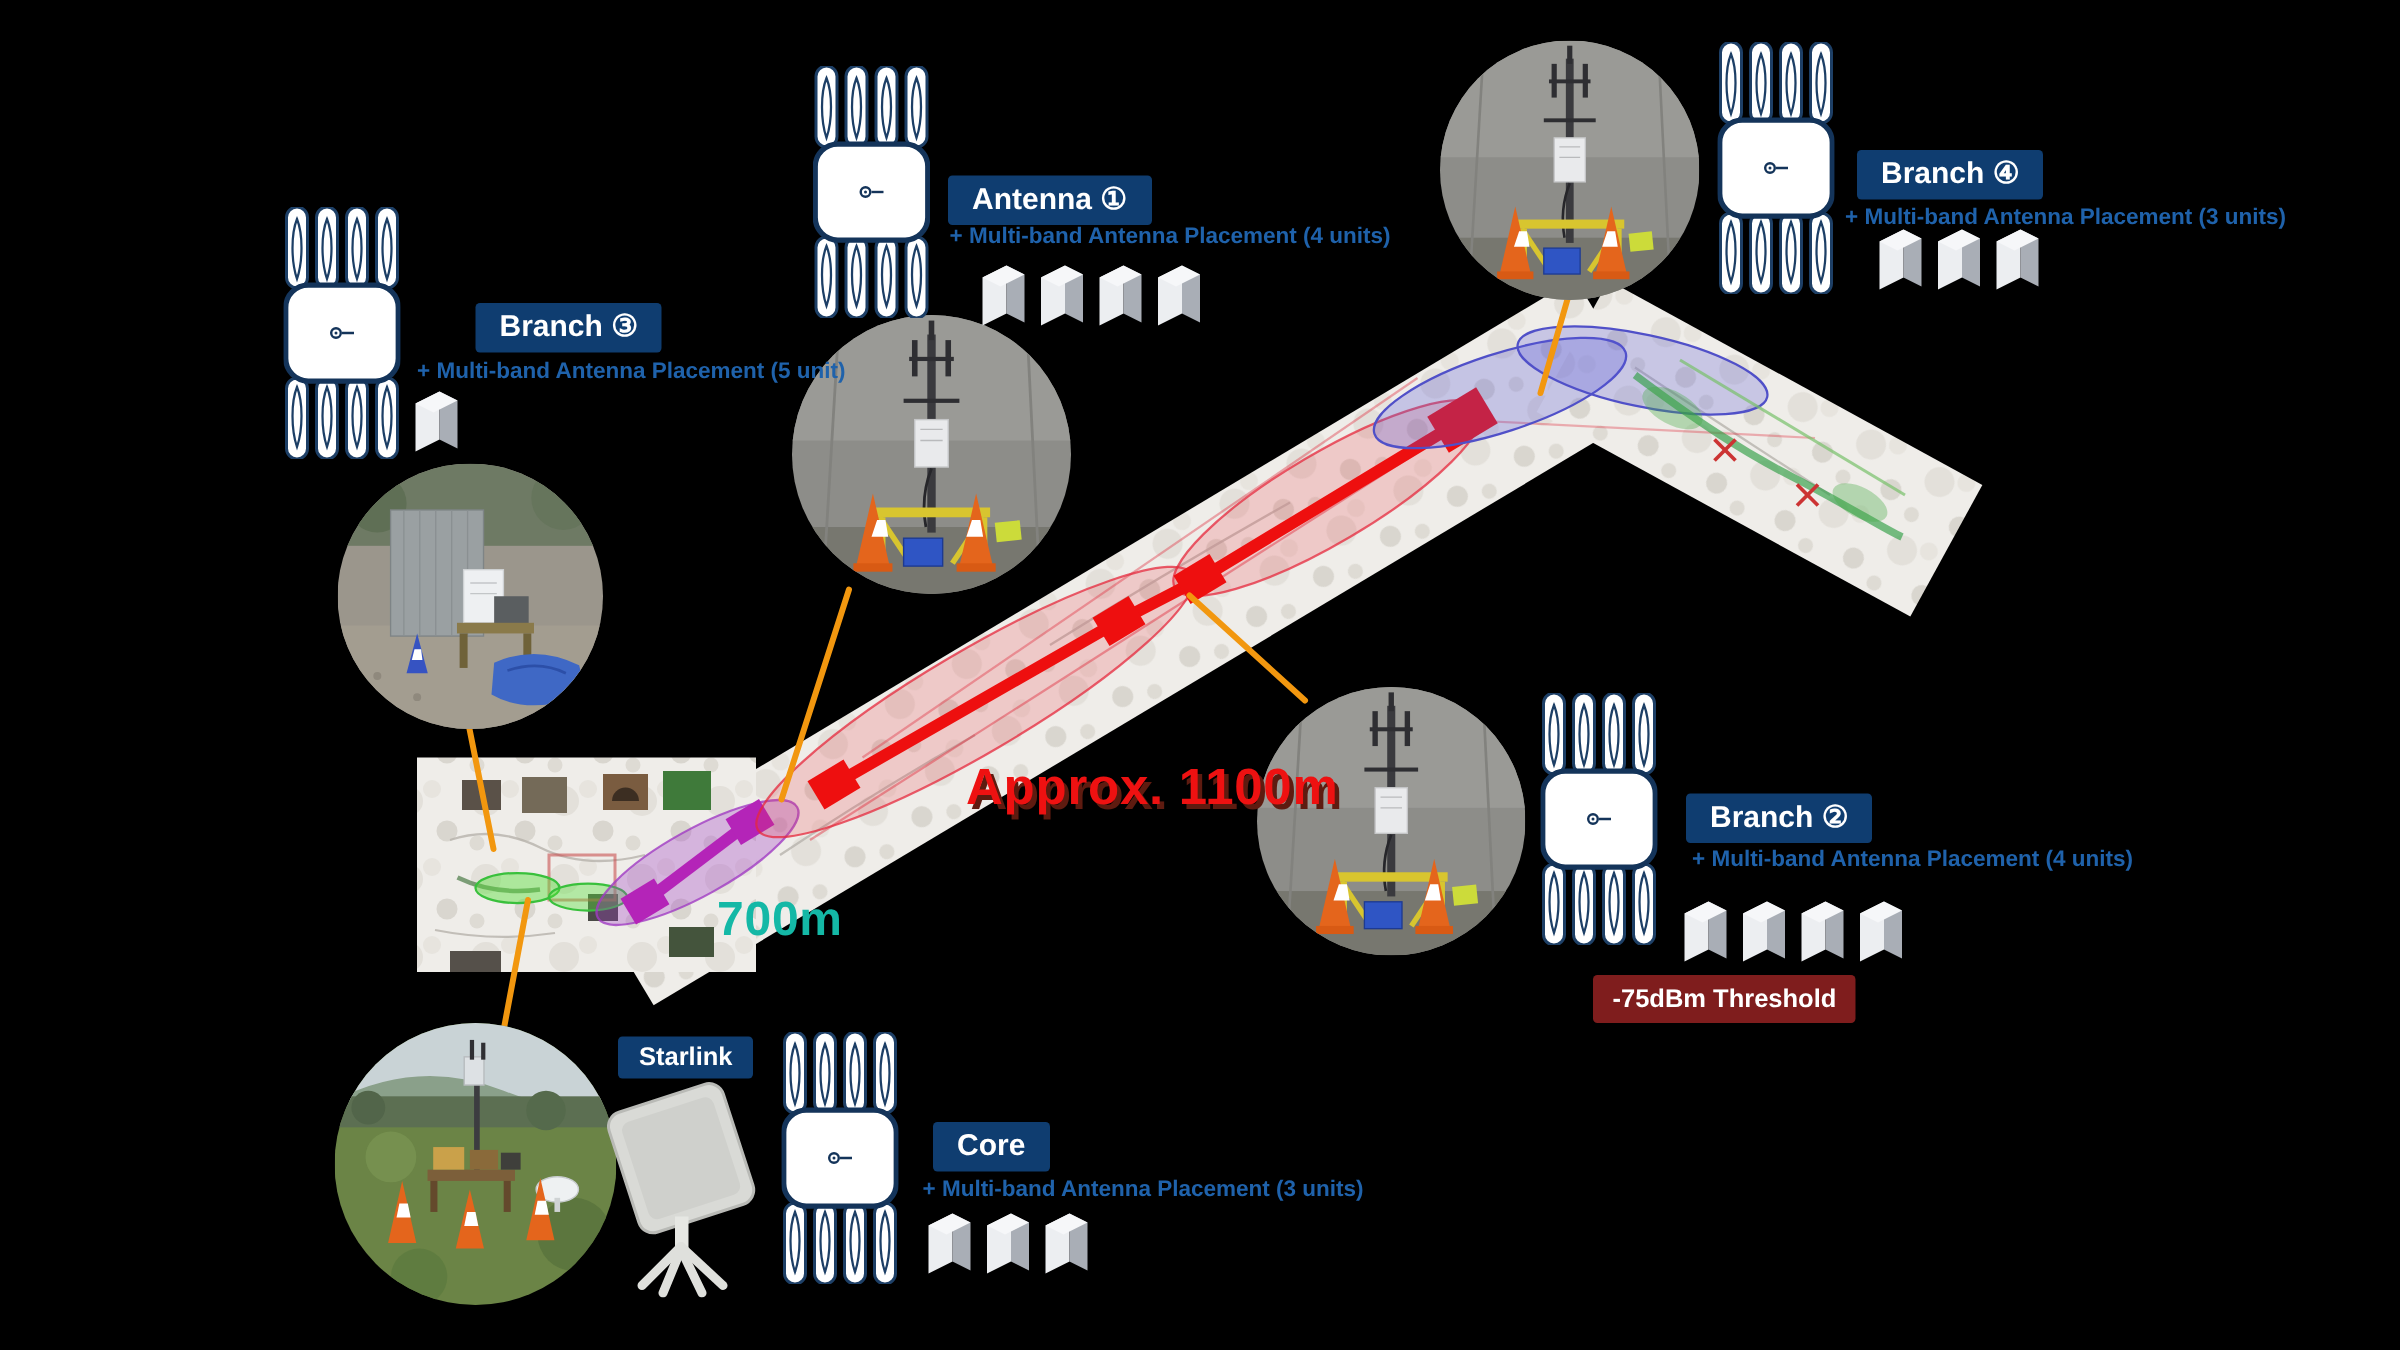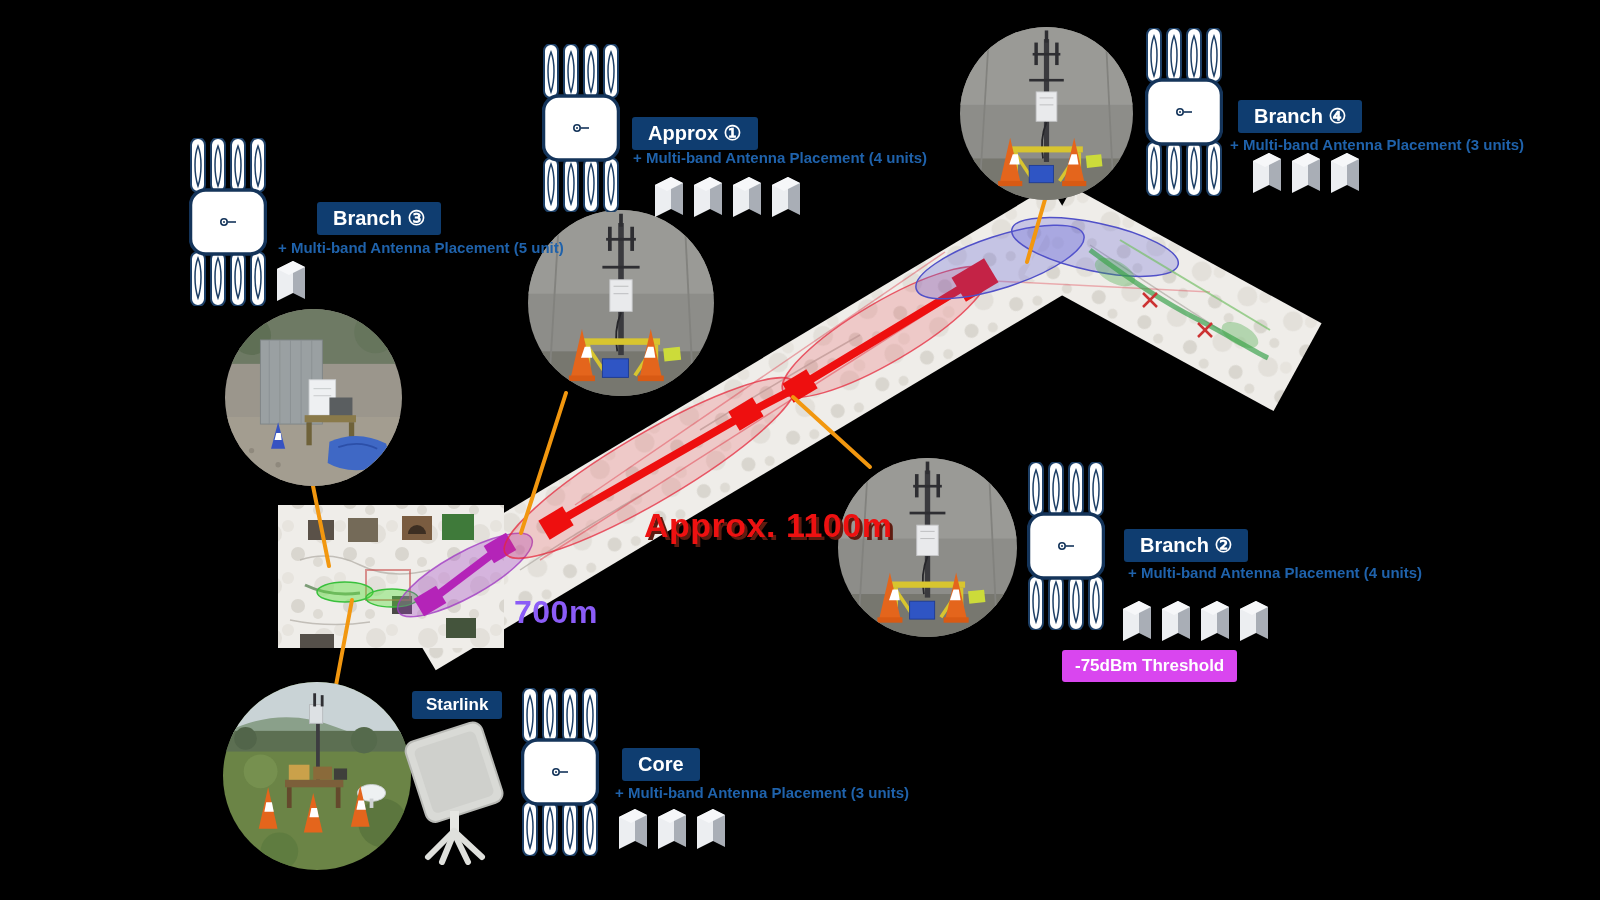--- a/index.html
+++ b/index.html
@@ -6,26 +6,26 @@
   .stage{position:relative;width:1600px;height:900px;background:#000;overflow:hidden;
          font-family:"Liberation Sans",sans-serif;}
   svg{display:block;}
   .map-layer{position:absolute;left:0;top:0;z-index:1;}
   .photo-circle{position:absolute;border-radius:50%;overflow:hidden;z-index:2;}
   .photo-circle svg{width:100%;height:100%;}
   .router{position:absolute;z-index:4;}
   .tag{position:absolute;z-index:5;background:#0f3d70;color:#fff;font-weight:700;
        font-size:20px;line-height:1;padding:6px 16px 7px;border-radius:3px;white-space:nowrap;}
   .tag.small{font-size:17px;padding:5px 14px 6px;}
-  .tag.threshold{background:#d946ef;font-size:17px;padding:7px 13px 8px;}
+  .tag.threshold{background:#7f1d1d;font-size:17px;padding:7px 13px 8px;}
   .sub{position:absolute;z-index:5;color:#1f62ab;font-weight:700;font-size:15px;white-space:nowrap;}
   .dist{position:absolute;z-index:5;font-weight:800;white-space:nowrap;letter-spacing:.5px;}
   .dist.red{color:#ee1111;}
   .dist.red.shadow{text-shadow:3px 3px 0 #5e1b10;}
-  .dist.purple{color:#8b5cf6;margin-left:36px;}
+  .dist.purple{color:#14b8a6;}
   .cube-row{position:absolute;z-index:5;display:flex;gap:5px;}
   .dish{position:absolute;z-index:3;}
 </style>
 </head>
 <body>
 
 <div class="stage">
 
   <svg class="map-layer" width="1600" height="900" viewBox="0 0 1600 900">
     <defs>
@@ -389,21 +389,21 @@
         <path d="M69 120 C73 130 73 148 69 160 C65 148 65 130 69 120 Z"></path>
     </g>
     <rect x="1.5" y="52" width="75" height="64" rx="15" fill="#fff" stroke="#14345a" stroke-width="3.5"></rect>
     <g>
       <circle cx="35" cy="84" r="3.2" fill="none" stroke="#14345a" stroke-width="1.6"></circle>
       <circle cx="35" cy="84" r="1" fill="#14345a"></circle>
       <line x1="39" y1="84" x2="47" y2="84" stroke="#14345a" stroke-width="1.6"></line>
     </g>
   </svg>
 
-  <div class="tag" style="left:632px;top:117px;">Approx ①</div>
+  <div class="tag" style="left:632px;top:117px;">Antenna ①</div>
   <div class="sub" style="left:633px;top:149px;">+ Multi-band Antenna Placement (4 units)</div>
 
   <div class="tag" style="left:277px;top:202px;margin-left:40px;">Branch ③</div>
   <div class="sub" style="left:278px;top:239px;">+ Multi-band Antenna Placement (5 unit)</div>
 
   <div class="tag" style="left:1238px;top:100px;">Branch ④</div>
   <div class="sub" style="left:1230px;top:136px;">+ Multi-band Antenna Placement (3 units)</div>
 
   <div class="tag" style="left:1124px;top:529px;">Branch ②</div>
   <div class="sub" style="left:1128px;top:564px;">+ Multi-band Antenna Placement (4 units)</div>

